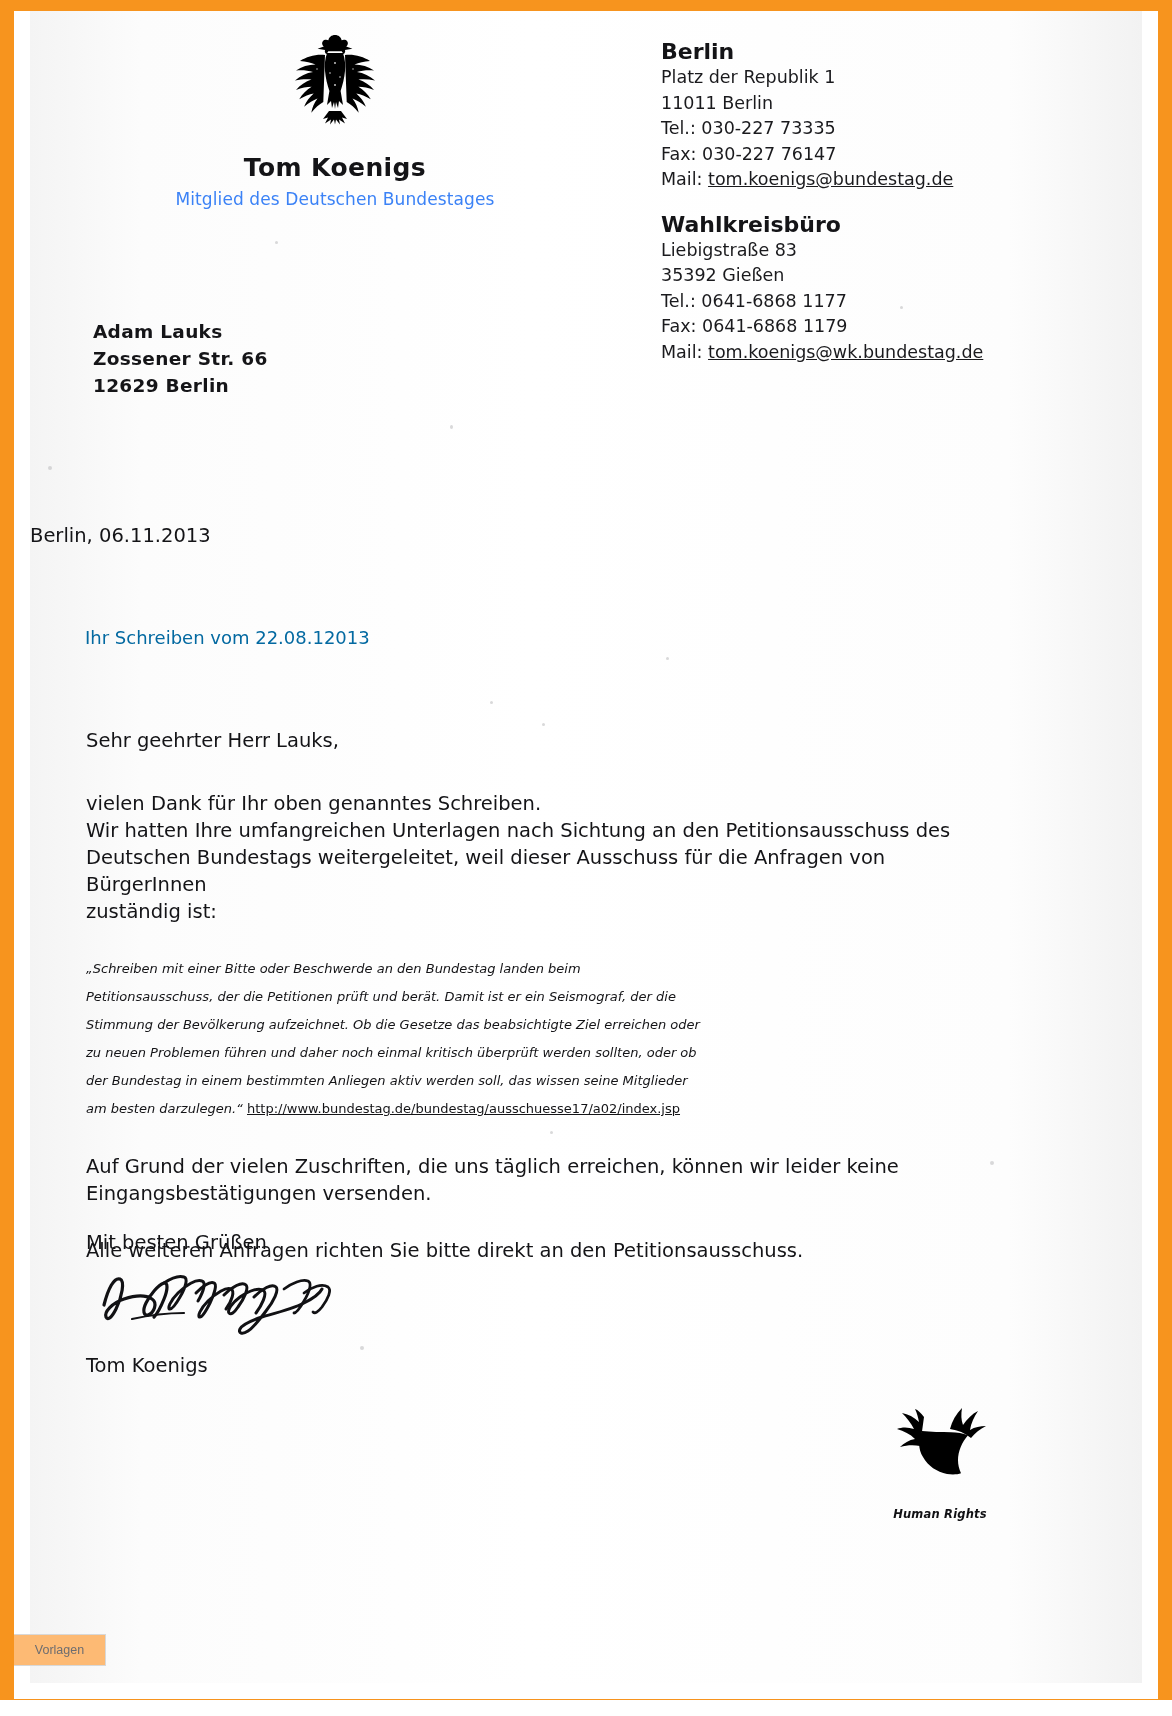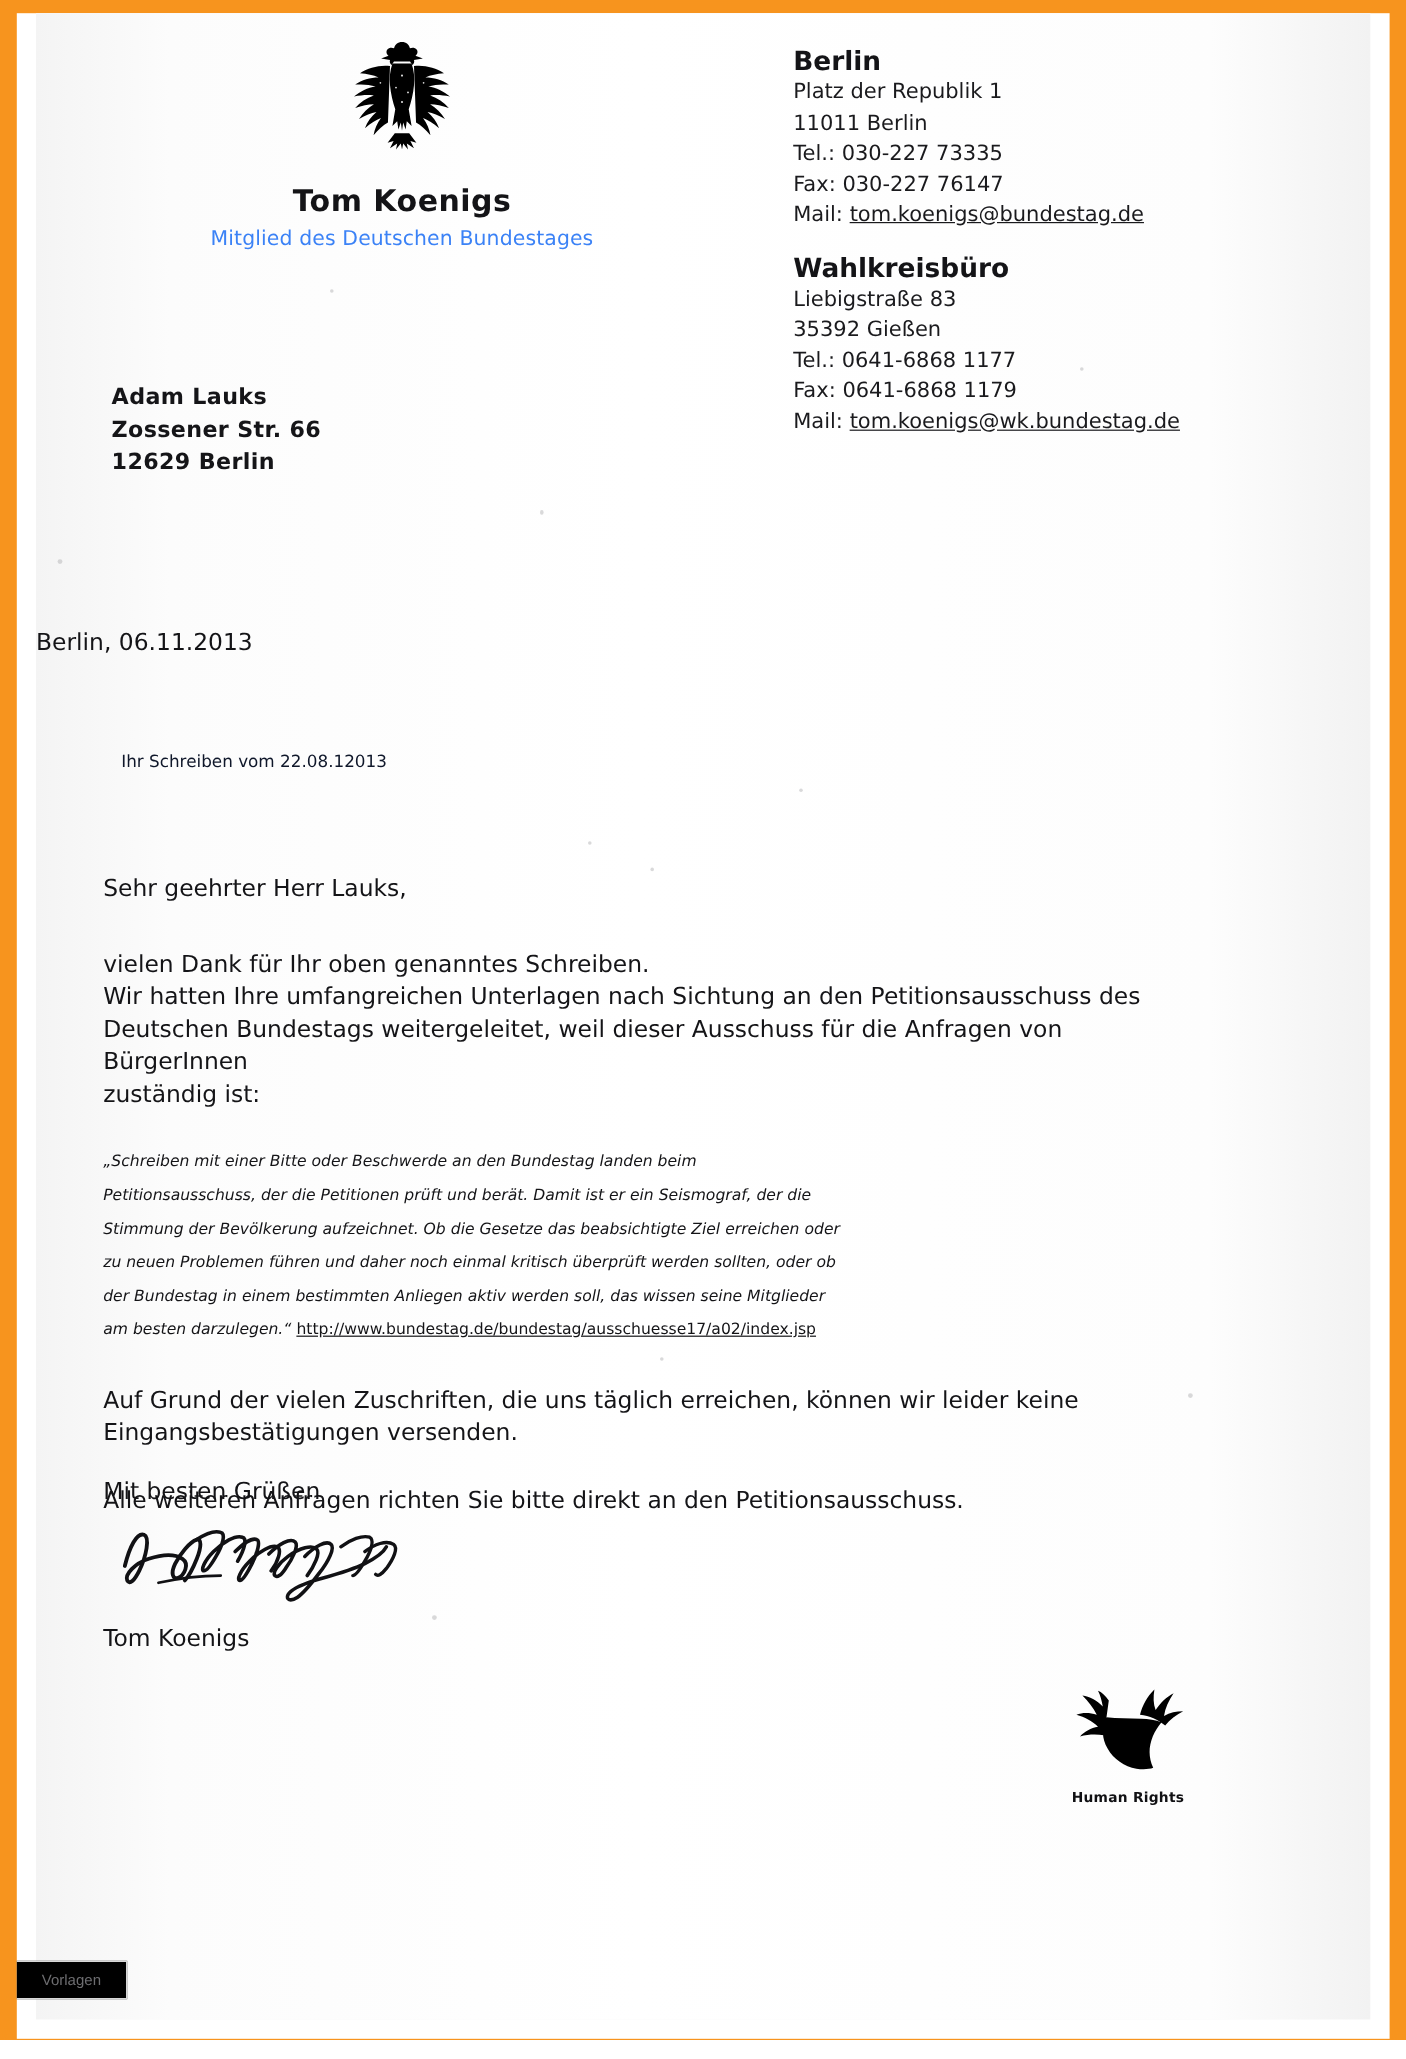--- a/index.html
+++ b/index.html
@@ -125,23 +125,23 @@
     width: 1112px;
     padding-right: 260px;
     text-align: left;
     font-size: 19.5px;
     color: #141417;
   }
 
   
   #subject {
     position: absolute;
-    left: 71px; top: 616px;
-    font-size: 14px;
-    color: #0f172a;
+    left: 55px; top: 616px;
+    font-size: 18px;
+    color: #0369a1;
   }
 
   
   #body { position: absolute; left: 56px; top: 716px; width: 910px; }
   .p {
     font-size: 19.5px;
     line-height: 27px;
     color: #141417;
     margin: 0;
   }
@@ -176,33 +176,34 @@
   }
 
   
   #footer-logo {
     position: absolute;
     left: 845px; top: 1390px;
     width: 130px;
     text-align: center;
   }
   #footer-logo-caption {
-    margin-top: 4px;
+    margin-top: 20px;
     font-size: 11.5px;
     font-weight: bold;
     letter-spacing: .2px;
     color: #111114;
+    font-style: italic;
   }
 
   
   #watermark-tab {
     position: absolute;
     left: 14px; top: 1634px;
     width: 92px; height: 32px;
-    background: #000000;
+    background: #fdba74;
     border: 1px solid #d8d8d8;
     border-left: none;
     display: flex;
     align-items: center;
     justify-content: center;
   }
   #watermark-label {
     font-size: 12.5px;
     color: #6d6d70;
     font-family: "Liberation Sans", sans-serif;

